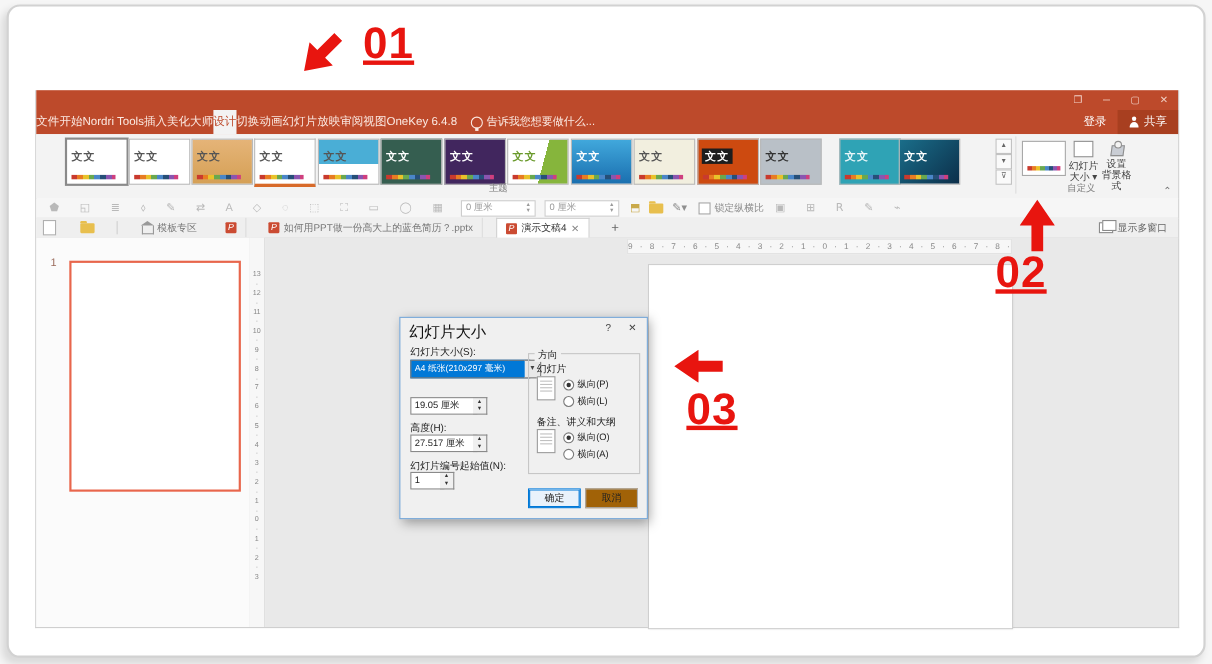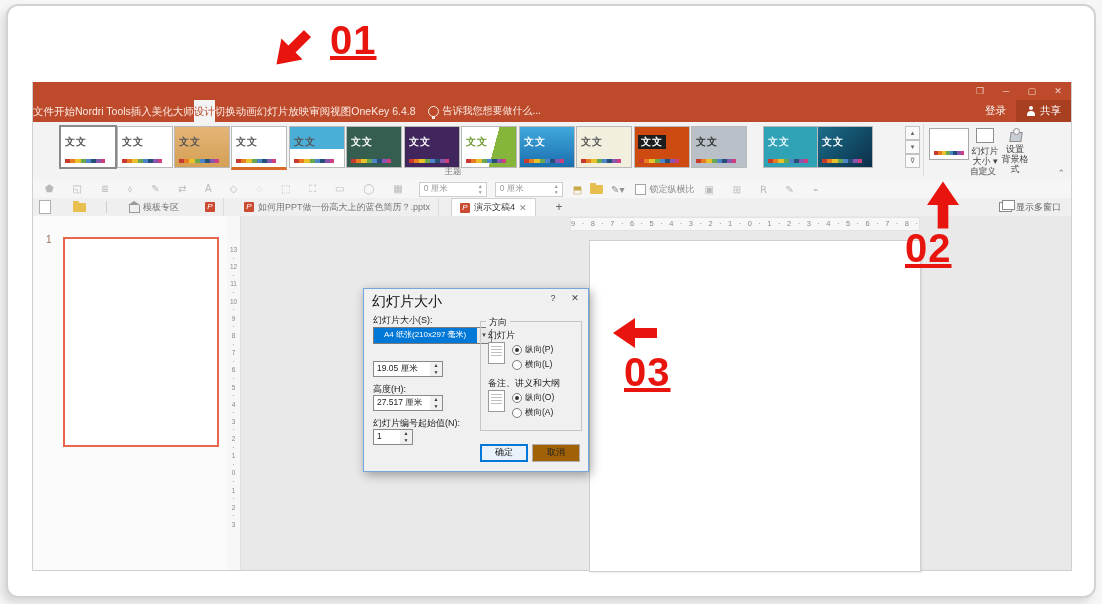--- a/index.html
+++ b/index.html
@@ -105,21 +105,21 @@
           font-size:7.5px;color:#888;letter-spacing:2.2px;text-align:center;line-height:12px;white-space:nowrap;overflow:hidden;}
   #page{left:556px;top:24px;width:330px;height:330px;background:#fff;border:1px solid #cfcfcf;box-shadow:1px 1px 2px rgba(0,0,0,.08);}
 
   
   #dialog{left:363px;top:288px;width:224px;height:182px;background:#f0f0f0;border:1px solid #74a6d8;
           box-shadow:2px 3px 10px rgba(0,0,0,.35);font-size:9px;color:#222;}
   #dlg-title{left:8px;top:4px;font-size:14px;color:#111;}
   .dlgctl{top:2px;width:22px;height:14px;text-align:center;line-height:14px;color:#444;font-size:9px;cursor:pointer;}
   .dlabel{position:absolute;font-size:9px;color:#222;}
   #dropdown{left:9px;top:38px;width:104px;height:15px;background:#0078d7;border:1px solid #7a7a7a;color:#fff;
-            font-size:8px;line-height:14px;padding-left:10px;cursor:pointer;}
+            font-size:8px;line-height:14px;padding-left:3px;cursor:pointer;}
   #droparrow{left:113px;top:38px;width:14px;height:15px;background:#e8e8e8;border:1px solid #7a7a7a;border-left:none;
              text-align:center;line-height:14px;font-size:7px;color:#444;cursor:pointer;}
   .field{position:absolute;width:56px;height:14px;background:#fff;border:1px solid #8a8a8a;font-size:8.5px;line-height:13px;padding-left:3px;}
   .updn{position:absolute;width:12px;height:14px;border:1px solid #8a8a8a;border-left:none;background:#f0f0f0;
         font-size:5px;line-height:7px;text-align:center;color:#333;cursor:pointer;}
   #orient-box{left:116px;top:32px;width:100px;height:108px;border:1px solid #c6c6c6;}
   #orient-leg{left:122px;top:27px;background:#f0f0f0;padding:0 3px;}
   .pageicon{position:absolute;width:15px;height:20px;background:#fff;border:1px solid #9a9a9a;}
   .pageicon::before{content:"";position:absolute;left:2px;top:3px;right:2px;height:1px;background:#c0c0c0;box-shadow:0 3px 0 #c0c0c0,0 6px 0 #c0c0c0,0 9px 0 #c0c0c0;}
   .radio{position:absolute;display:flex;align-items:center;gap:3px;font-size:8.5px;cursor:pointer;}
@@ -247,21 +247,21 @@
       <i class="bicon"></i>
       <span>幻灯片</span><br>
       <span>大小 ▾</span>
     </div>
     <div class="bigbtn" style="left:968px;">
       <i class="bucket"></i>
       <span>设置</span><br>
       <span>背景格式</span>
     </div>
     <div class="grouplabel" style="left:380px;width:80px;">主题</div>
-    <div class="grouplabel" style="left:910px;width:80px;font-weight:bold;">自定义</div>
+    <div class="grouplabel" style="left:910px;width:80px;">自定义</div>
     <div id="collapse" class="abs">⌃</div>
   </div>
 
   <div id="toolbar2" class="abs">
     <span class="glyphstrip" style="padding-left:12px;">⬟ ◱ ≣ ⬨ ✎ ⇄ A ◇ ◌ ⬚ ⛶ ▭ ◯ ▦</span>
     <span class="spin">
         <span>0 厘米</span>
         <i>▲<br>▼</i>
       </span>
     <span class="spin">

